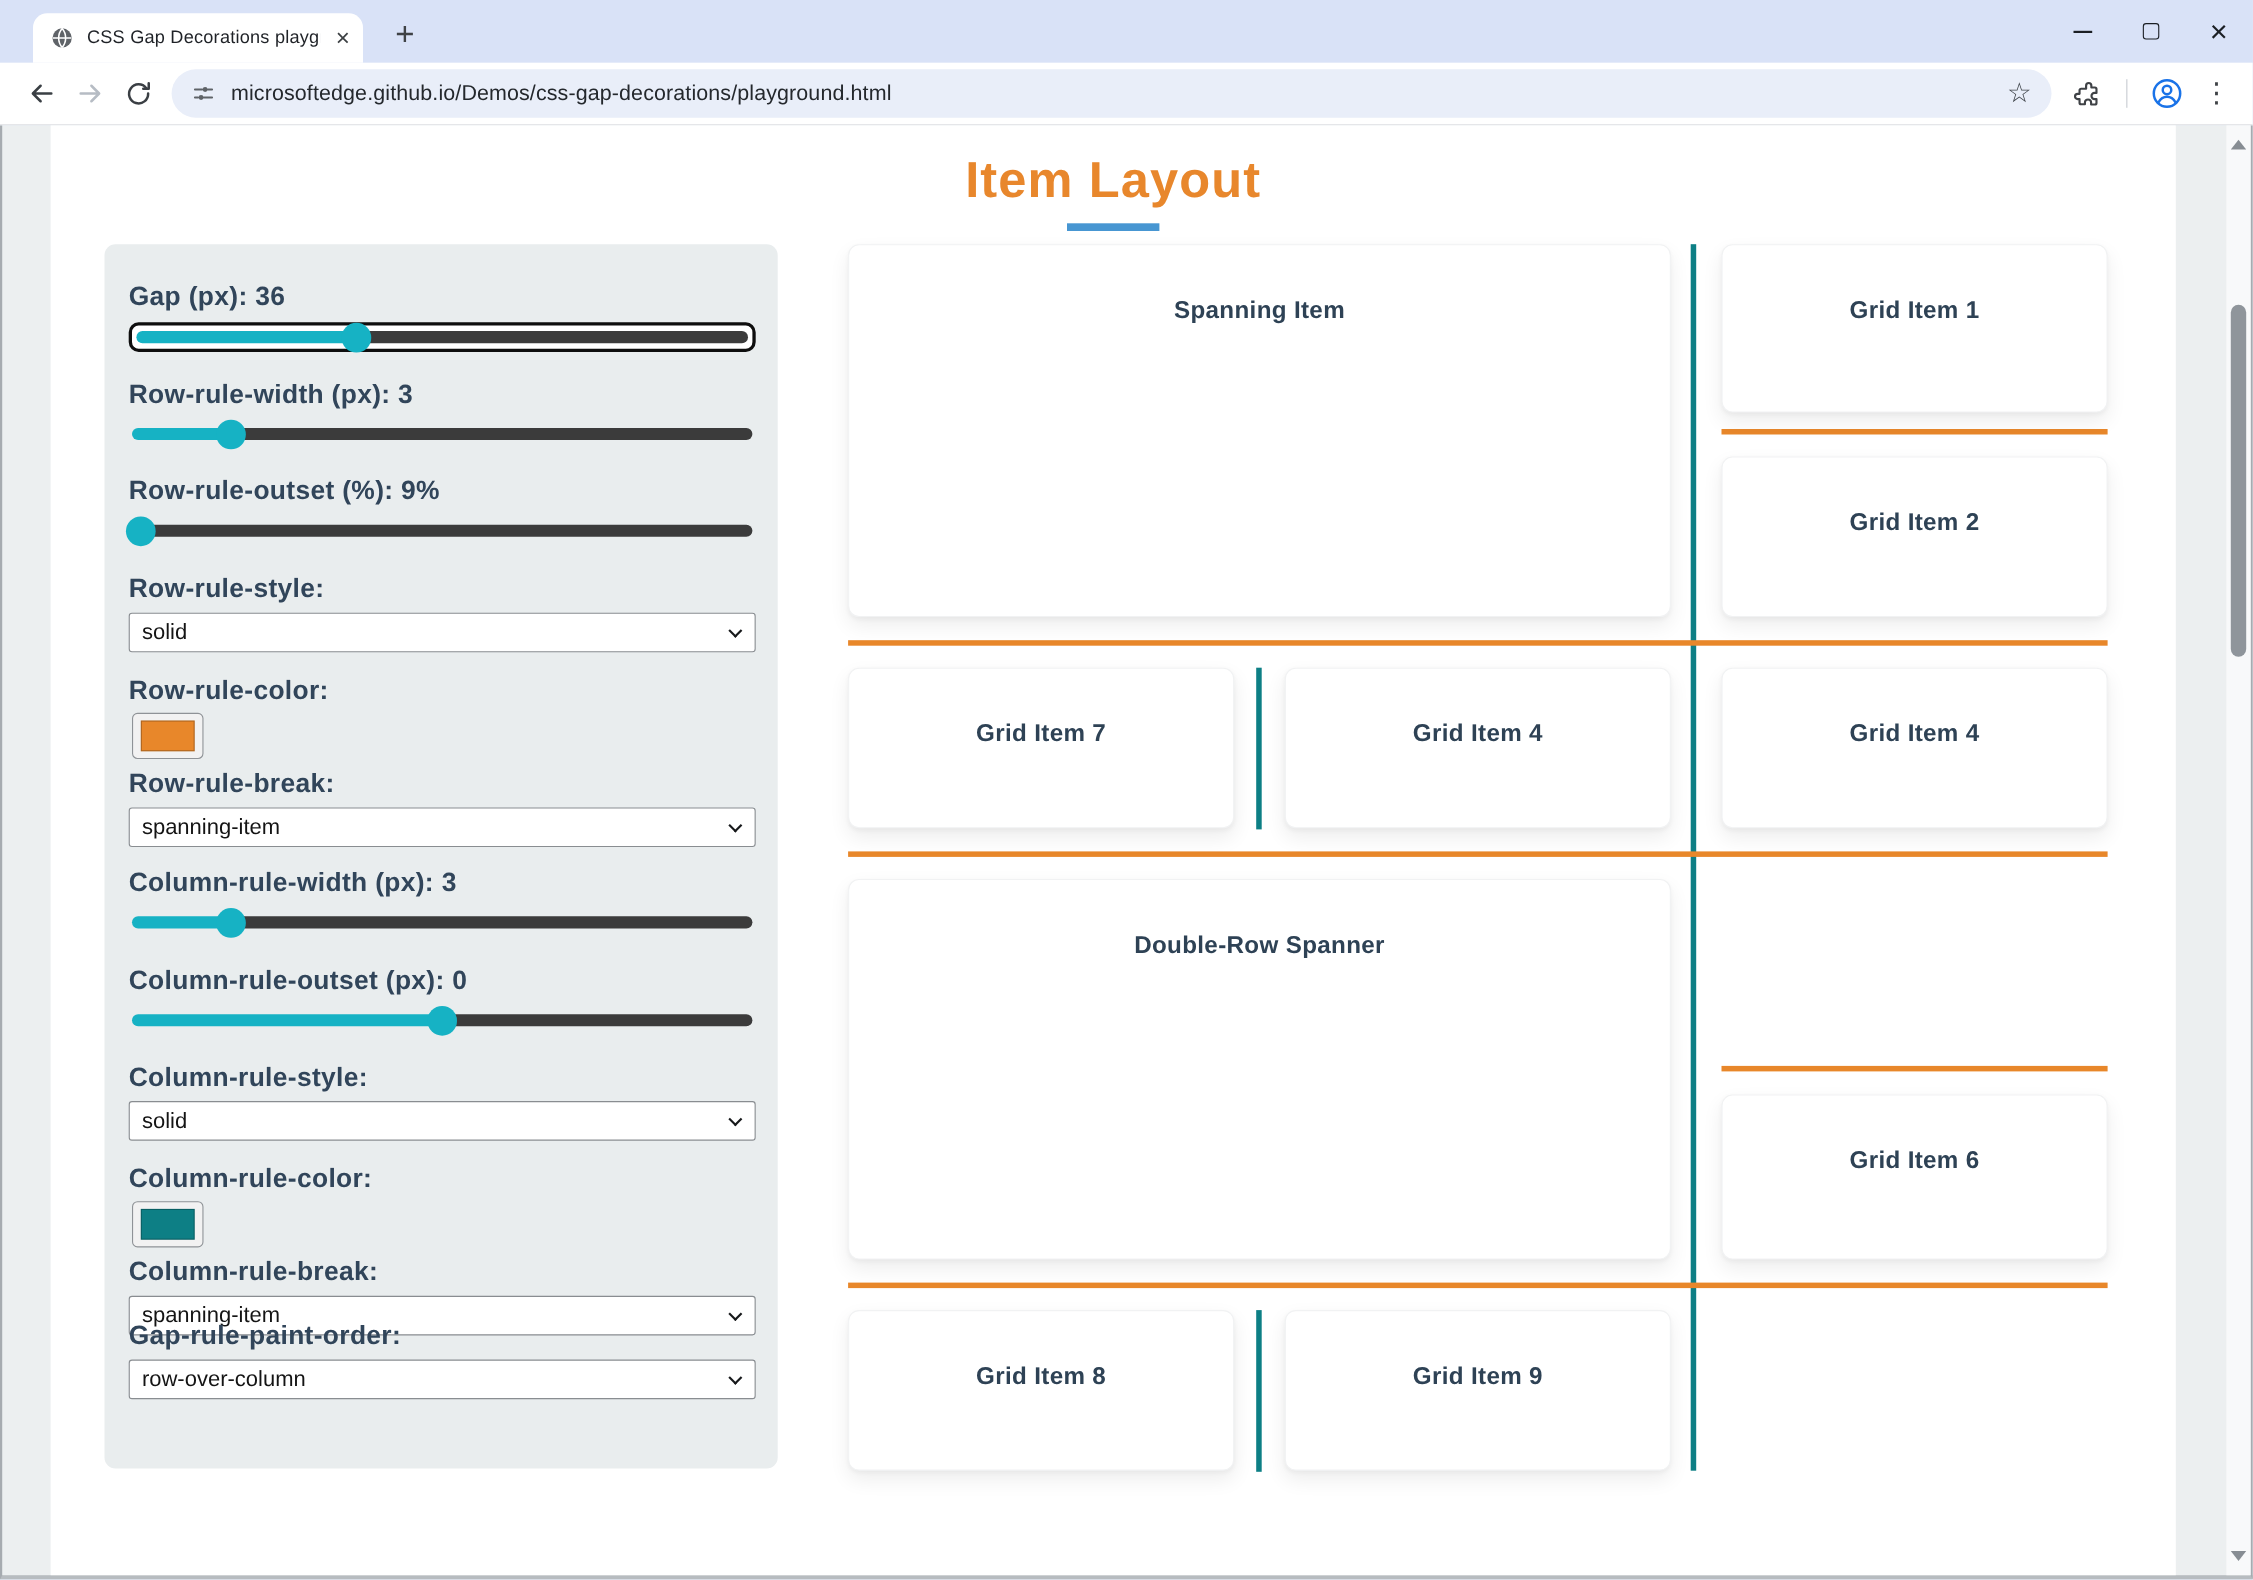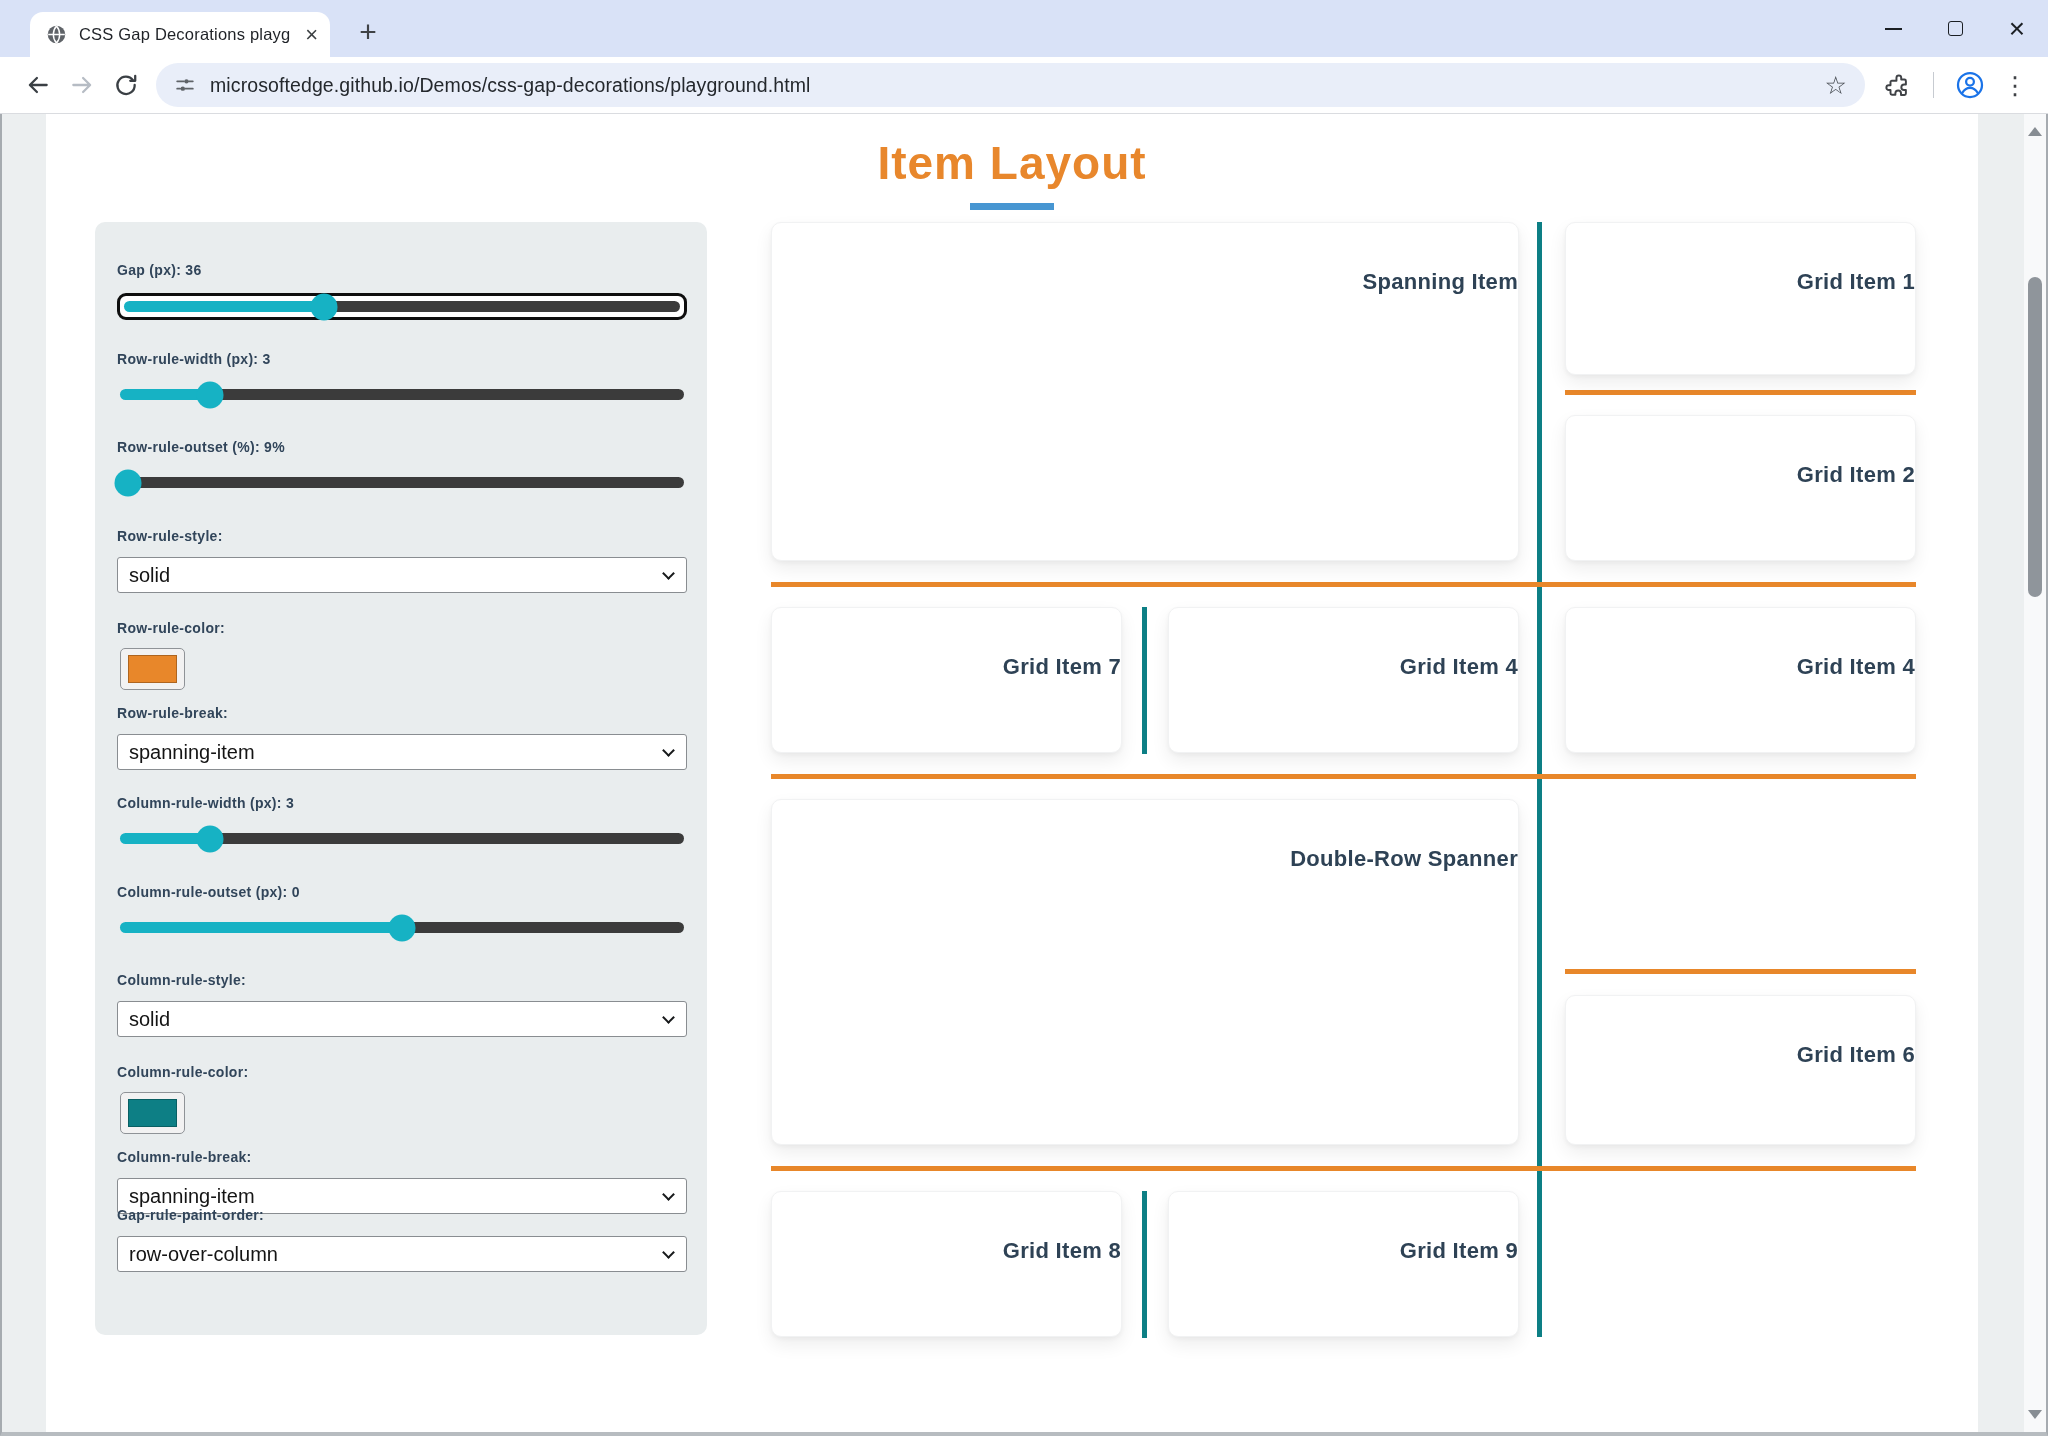--- a/index.html
+++ b/index.html
@@ -43,40 +43,40 @@
   .content { position:absolute; left:44px; top:0; width:1932px; height:1318px; background:#ffffff; }
 
   .page-title { margin-top:22px; text-align:center; font-size:46px; font-weight:700;
                 color:#e8872c; letter-spacing:1px; }
   .title-underline { width:84px; height:7px; background:#4796d2; margin:13px auto 0 auto; }
 
   
   .panel { position:absolute; left:49px; top:108px; width:612px; height:1113px;
            background:#e9edee; border-radius:10px; }
   .ctrl { position:absolute; left:22px; right:20px; }
-  .ctrl-label { font-size:14px; font-weight:700; color:#31455a; letter-spacing:.3px; line-height:28px; }
+  .ctrl-label { font-size:24px; font-weight:700; color:#31455a; letter-spacing:.3px; line-height:28px; }
   .slider { position:relative; height:11px; border-radius:6px; margin-top:16px; margin-left:3px; margin-right:3px;
             background:linear-gradient(to right,#16b2c4 0,#16b2c4 var(--fill,0%),#3b3b3b var(--fill,0%),#3b3b3b 100%); }
   .slider .thumb { position:absolute; left:var(--fill,0%); top:50%; transform:translate(-50%,-50%);
                    width:27px; height:27px; border-radius:50%; background:#16b2c4; }
   .slider-focus { margin-top:9px; border:3px solid #0e0e0e; border-radius:9px; background:#ffffff; padding:5px 1px; }
   .slider-focus .slider { margin-top:0; }
   .selectbox { position:relative; height:36px; margin-top:7px; background:#ffffff; border:1px solid #898d91;
                border-radius:3px; font-size:20px; color:#141414; line-height:34px; padding:0 34px 0 11px; }
   .selectbox .chev { position:absolute; right:13px; top:11px; width:9px; height:9px;
                      border-right:2.6px solid #17191b; border-bottom:2.6px solid #17191b; transform:rotate(45deg); }
   .colorbox { width:65px; height:42px; margin-top:6px; margin-left:3px; background:#f2f2f2;
               border:1px solid #8f9397; border-radius:5px; padding:6px 7px; }
   .colorbox .swatch { width:100%; height:100%; background:var(--swatch,#000); border:1px solid rgba(0,0,0,.25); }
 
   
   .gridwrap { position:absolute; left:725px; top:108px; width:1145px; height:1115px; }
   .card { position:absolute; background:#ffffff; border:1px solid #f1f2f3; border-radius:10px;
           box-shadow:0 2px 4px rgba(0,0,0,.04), 0 8px 18px rgba(0,0,0,.07);
-          text-align:right; padding-top:46px; font-size:22px; font-weight:700; color:#2e4255; letter-spacing:.3px; }
+          text-align:center; padding-top:46px; font-size:22px; font-weight:700; color:#2e4255; letter-spacing:.3px; }
   .vrule { position:absolute; width:5px; background:#0d7f85; }
   .hrule { position:absolute; height:5px; background:#e8872a; }
 
   
   .scrollbar { position:absolute; right:0; top:0; width:22px; height:1318px; background:#f8f9fa; }
   .sb-arrow-up { position:absolute; left:4px; top:13px; width:0; height:0;
                  border-left:7px solid transparent; border-right:7px solid transparent; border-bottom:9px solid #878d93; }
   .sb-arrow-down { position:absolute; left:4px; bottom:13px; width:0; height:0;
                  border-left:7px solid transparent; border-right:7px solid transparent; border-top:9px solid #878d93; }
   .sb-thumb { position:absolute; left:4px; top:163px; width:14px; height:320px; border-radius:7px; background:#8f959b; }

